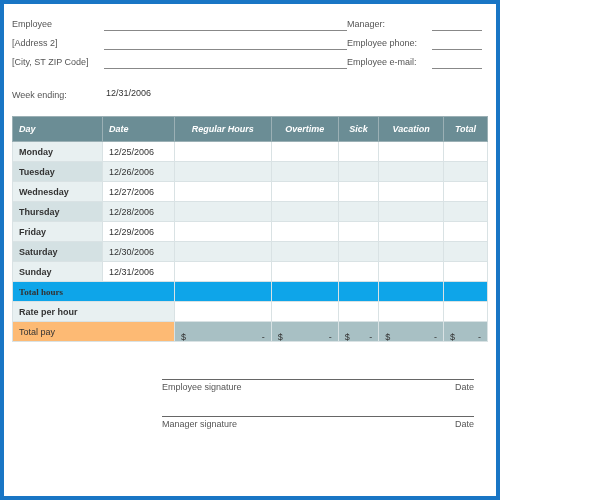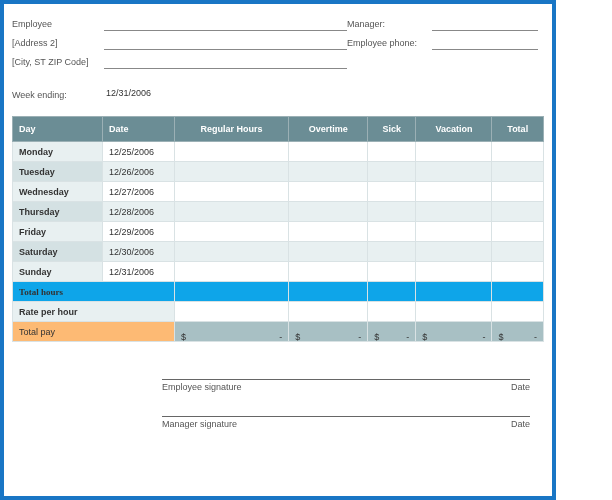--- a/index.html
+++ b/index.html
@@ -3,21 +3,21 @@
 <meta charset="utf-8">
 <style>
   * { box-sizing: border-box; margin: 0; padding: 0; }
   body {
     font-family: Arial, sans-serif;
     font-size: 9px;
     color: #333;
     background: #fff;
   }
   .frame {
-    width: 556px;
+    width: 500px;
     height: 500px;
     border: 4px solid #1976c5;
     background: #fff;
     padding: 8px 8px;
     position: relative;
   }
   .info-block {
     display: flex;
     gap: 0;
   }
@@ -57,20 +57,21 @@
     border-collapse: collapse;
     font-size: 9px;
   }
   th {
     background: #6b8d95;
     color: #fff;
     font-weight: bold;
     text-align: left;
     padding: 7px 6px;
     border: 1px solid #9bb0b5;
+    font-style: italic;
   }
   th.num { text-align: center; }
   td {
     border: 1px solid #d9e2e4;
     padding: 4px 6px;
     height: 20px;
     background: #fff;
   }
   tr.alt td { background: #e8f0f1; }
   td.daycell { font-weight: bold; background: #e8f0f1; }
@@ -142,20 +143,24 @@
         <div class="line" style="border-bottom:none">12/31/2006</div>
       </div>
     </div>
     <div class="info-right">
       <div class="info-row">
         <div class="lbl">Manager:</div>
         <div class="line"></div>
       </div>
       <div class="info-row">
         <div class="lbl">Employee phone:</div>
+        <div class="line"></div>
+      </div>
+      <div class="info-row">
+        <div class="lbl">Employee e-mail:</div>
         <div class="line"></div>
       </div>
     </div>
   </div>
 
   <div class="table-wrap">
     <table>
       <thead>
         <tr>
           <th class="col-day">Day</th>

